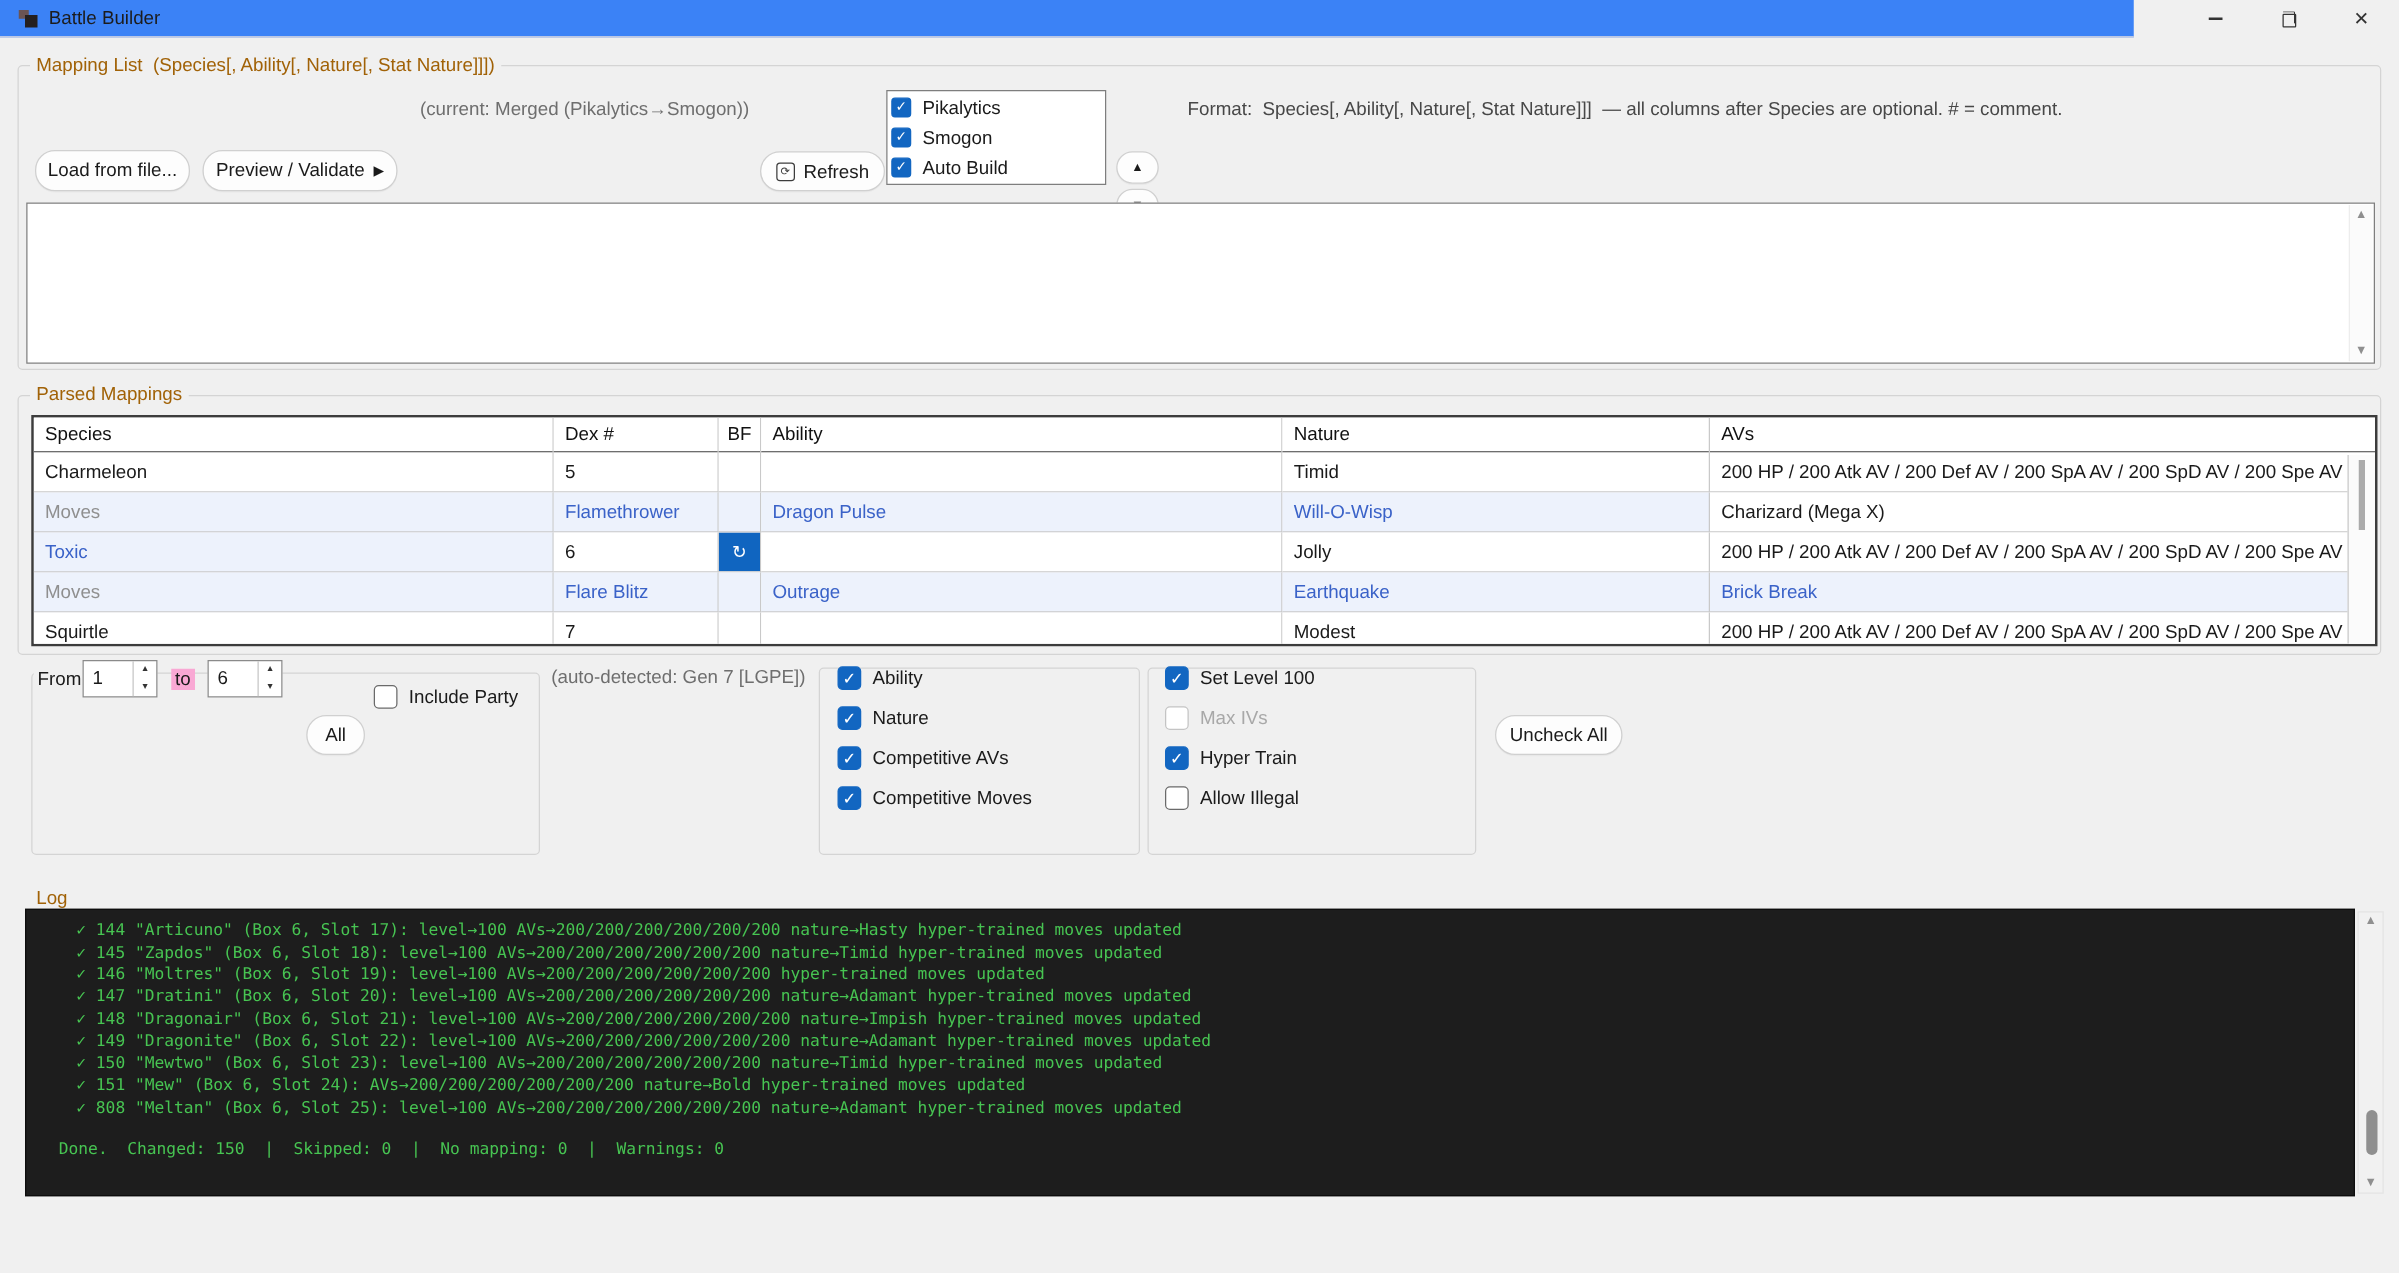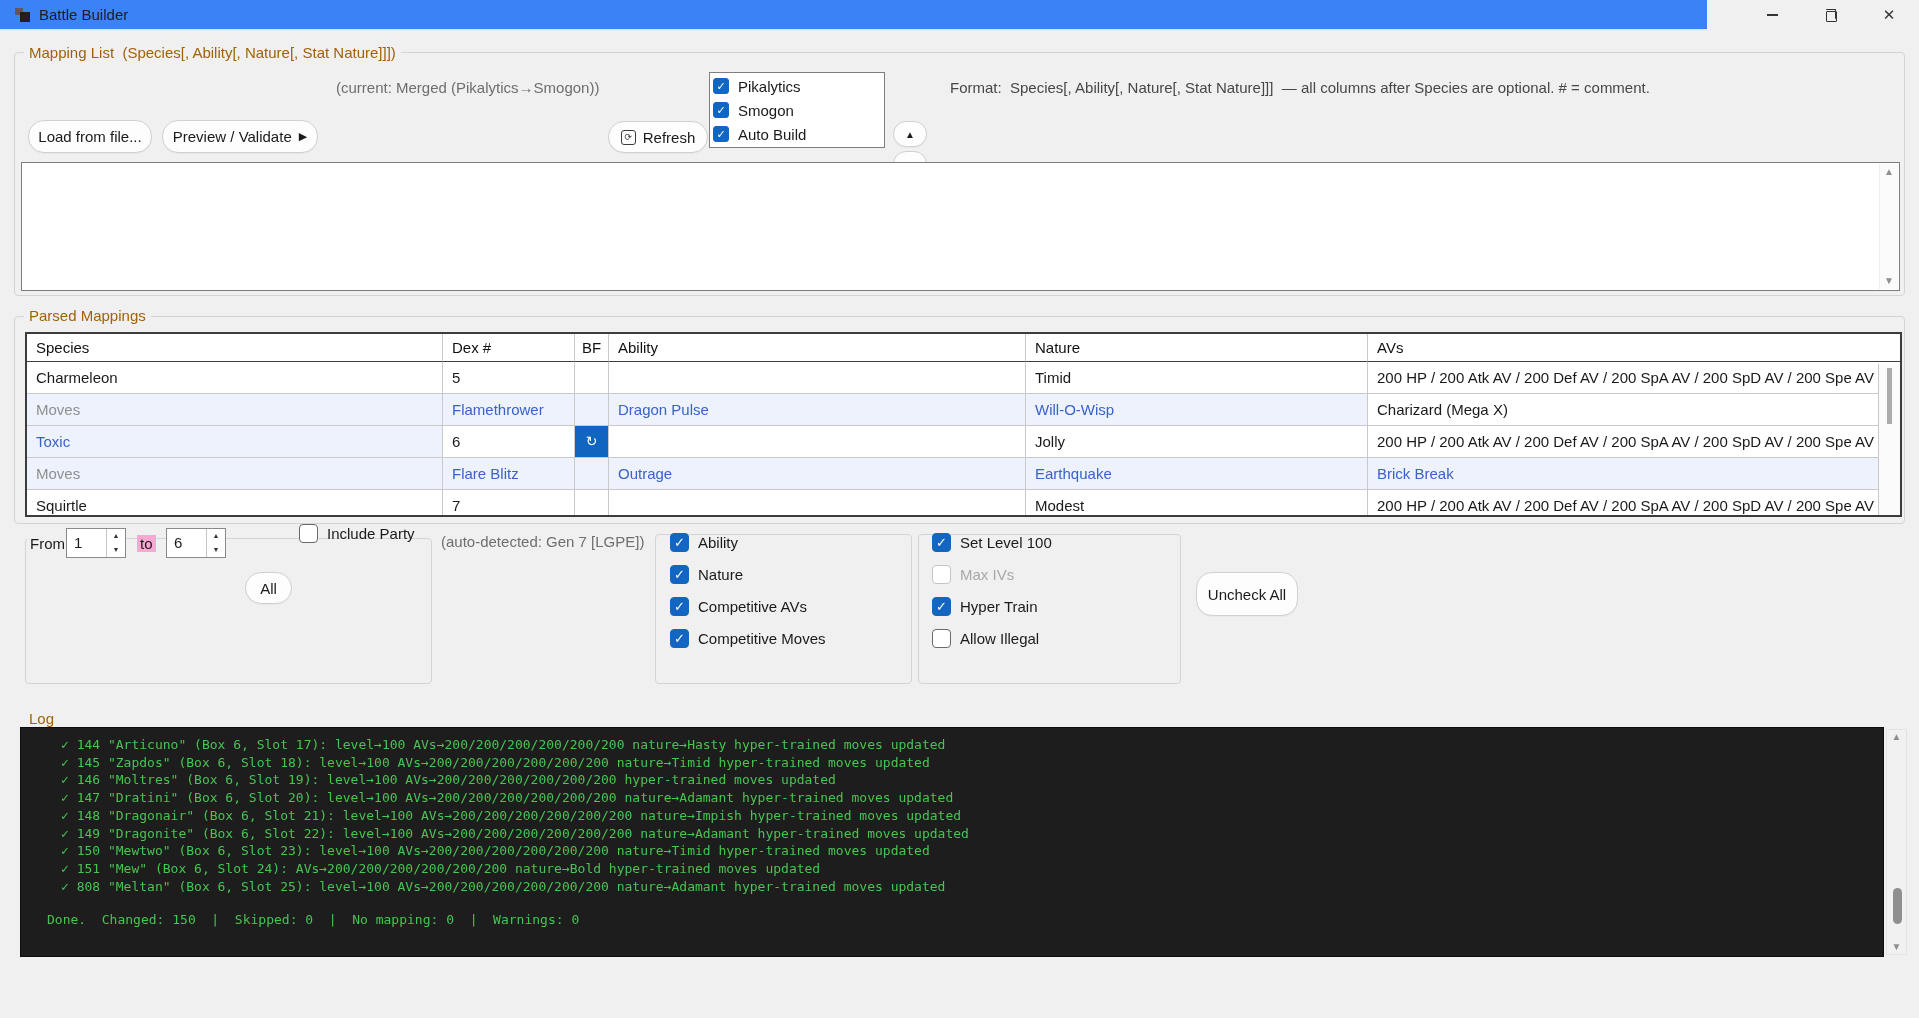--- a/index.html
+++ b/index.html
@@ -209,21 +209,21 @@
   <div class="spinner" style="left:166px; top:528px;">
     <span class="spin-val">6</span>
     <span class="spin-arrows">
         <span>▲</span>
         <span>▼</span>
       </span>
   </div>
   <div class="btn" style="left:245px; top:527px; width:47px; height:32px;">
     <span>All</span>
   </div>
-  <div class="cb-row" style="position: absolute; left: 299px; top: 524px;">
+  <div class="cb-row" style="position: absolute; left: 299px; top: 548px;">
       <span class="cb"></span>
       <span class="cb-label">Include Party</span>
     </div>
 
   <span class="muted" style="left:441px; top:533px;">(auto-detected: Gen 7 [LGPE])</span>
 
   <div class="groupbox" style="left:655px; top:534px; width:257px; height:150px;"></div>
   <div class="opt-col" style="left:670px; top:533px;" id="options-left">
       <div class="cb-row">
         <span class="cb checked">✓</span>
@@ -256,21 +256,21 @@
       <div class="cb-row">
         <span class="cb checked">✓</span>
         <span class="cb-label">Hyper Train</span>
       </div>
       <div class="cb-row">
         <span class="cb"></span>
         <span class="cb-label">Allow Illegal</span>
       </div>
     </div>
 
-  <div class="btn" style="left:1196px; top:527px; width:102px; height:44px;">
+  <div class="btn" style="left:1196px; top:527px; width:102px; height:32px;">
     <span>Uncheck All</span>
   </div>
 
   <span class="gb-label" style="left:24px; top:710px; background:#f0f0f0;">Log</span>
   <div class="log-console" id="log-console">
       <div class="log-line">✓ 144 "Articuno" (Box 6, Slot 17): level→100 AVs→200/200/200/200/200/200 nature→Hasty hyper-trained moves updated</div>
       <div class="log-line">✓ 145 "Zapdos" (Box 6, Slot 18): level→100 AVs→200/200/200/200/200/200 nature→Timid hyper-trained moves updated</div>
       <div class="log-line">✓ 146 "Moltres" (Box 6, Slot 19): level→100 AVs→200/200/200/200/200/200 hyper-trained moves updated</div>
       <div class="log-line">✓ 147 "Dratini" (Box 6, Slot 20): level→100 AVs→200/200/200/200/200/200 nature→Adamant hyper-trained moves updated</div>
       <div class="log-line">✓ 148 "Dragonair" (Box 6, Slot 21): level→100 AVs→200/200/200/200/200/200 nature→Impish hyper-trained moves updated</div>

